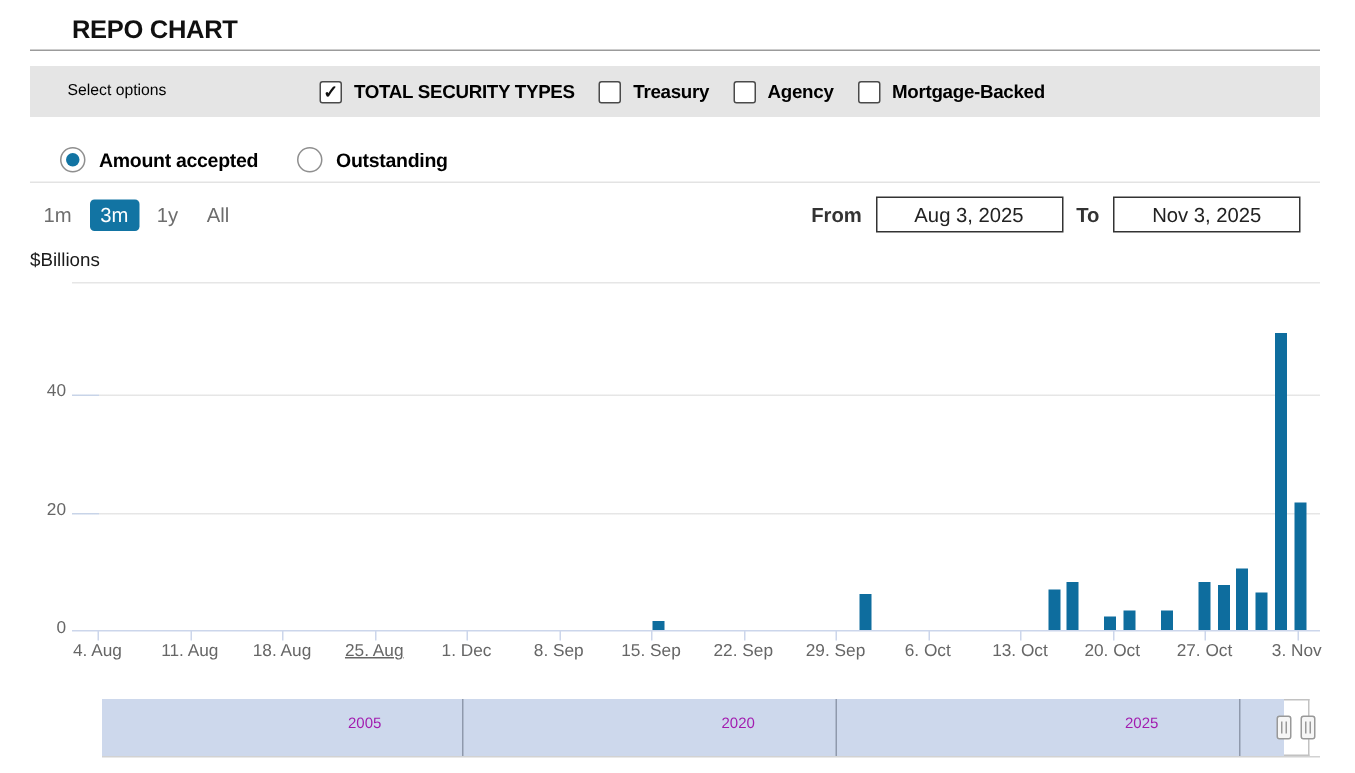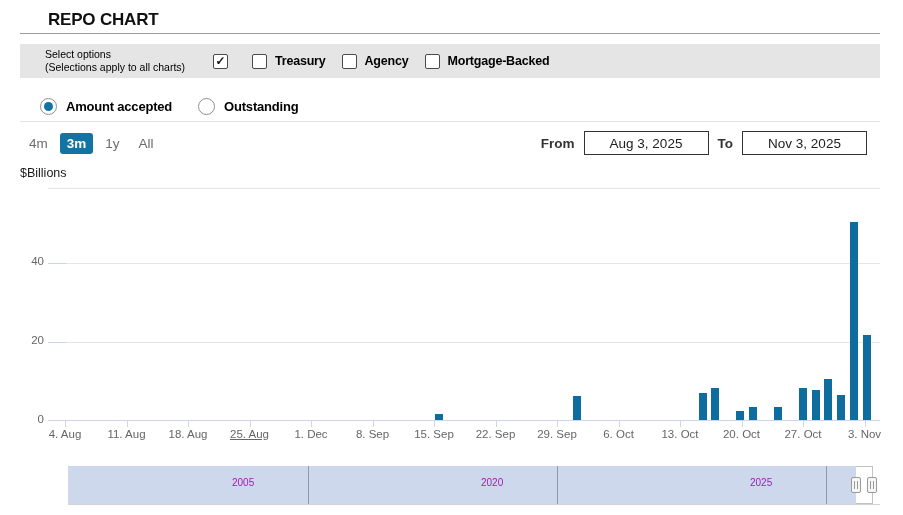--- a/index.html
+++ b/index.html
@@ -19,21 +19,21 @@
 
   .series-row{position:absolute;left:40px;top:92px;height:28px;display:flex;align-items:center;}
   .radio-item{display:flex;align-items:center;margin-right:26px;cursor:pointer;}
   .radio{width:17px;height:17px;border-radius:50%;border:1px solid #8f8f8f;background:#fff;position:relative;margin-right:9px;box-sizing:border-box;}
   .radio.selected::after{content:"";position:absolute;left:3px;top:3px;width:9px;height:9px;border-radius:50%;background:var(--accent,#1274a3);}
   .radio-label{font-size:13px;font-weight:bold;color:#000;letter-spacing:-0.2px;}
   .series-rule{position:absolute;left:20px;top:121px;width:860px;height:1px;background:#e3e3e3;}
 
   .range-row{position:absolute;left:20px;top:130px;width:860px;height:26px;display:flex;align-items:center;}
   .range-btn{font-size:13.5px;color:#6d6d6d;padding:3px 7px;margin-right:5px;border-radius:3px;cursor:pointer;white-space:nowrap;}
-  .range-btn.selected{background:var(--accent,#1274a3);color:#fff;font-weight:bold;}
+  .range-btn.selected{background:var(--accent,#1274a3);color:#fff;font-weight:normal;}
   .fromto{margin-left:auto;display:flex;align-items:center;padding-right:13px;}
   .ft-label{font-size:13.5px;font-weight:bold;color:#333;margin:0 9px;}
   .date-input{width:123px;height:22px;border:1px solid #333;background:#fff;text-align:center;
               font-size:13.5px;font-family:"Liberation Sans",sans-serif;color:#222;padding:0;}
 
   .units-label{position:absolute;left:20px;top:166px;font-size:12.5px;color:#1a1a1a;}
 
   .plot{position:absolute;left:48px;top:188px;width:832px;height:232px;border-top:1px solid #e6e6e6;}
   .gridline{position:absolute;left:0;width:100%;height:1px;
             background:linear-gradient(to right,#c8d4e8 0px,#c8d4e8 18px,#e6e6e6 18px);}
@@ -55,25 +55,25 @@
 </head>
 <body>
 
 <div id="app">
   <div class="page-title">REPO CHART</div>
   <div class="title-rule"></div>
 
   <div class="toolbar">
     <div class="select-options">
       <div>Select options</div>
-      <div>(Selections apply to all charts)</div>
     </div>
     <div class="cb-row">
         <div class="cb-item">
           <div class="checkbox">✓</div>
+          <div class="cb-label">TOTAL SECURITY TYPES</div>
         </div>
         <div class="cb-item">
           <div class="checkbox"></div>
           <div class="cb-label">Treasury</div>
         </div>
         <div class="cb-item">
           <div class="checkbox"></div>
           <div class="cb-label">Agency</div>
         </div>
         <div class="cb-item">
@@ -90,21 +90,21 @@
       </div>
       <div class="radio-item">
         <div class="radio"></div>
         <div class="radio-label">Outstanding</div>
       </div>
     </div>
   <div class="series-rule"></div>
 
   <div class="range-row">
     <span style="display:flex;align-items:center;margin-left:2px;" id="range-buttons">
-        <span class="range-btn">4m</span>
+        <span class="range-btn">1m</span>
         <span class="range-btn selected">3m</span>
         <span class="range-btn">1y</span>
         <span class="range-btn">All</span>
       </span>
     <span class="fromto">
       <span class="ft-label" style="margin-left:0;">From</span>
       <input class="date-input" type="text" value="Aug 3, 2025" style="">
       <span class="ft-label">To</span>
       <input class="date-input" type="text" value="Nov 3, 2025" style="">
     </span>

